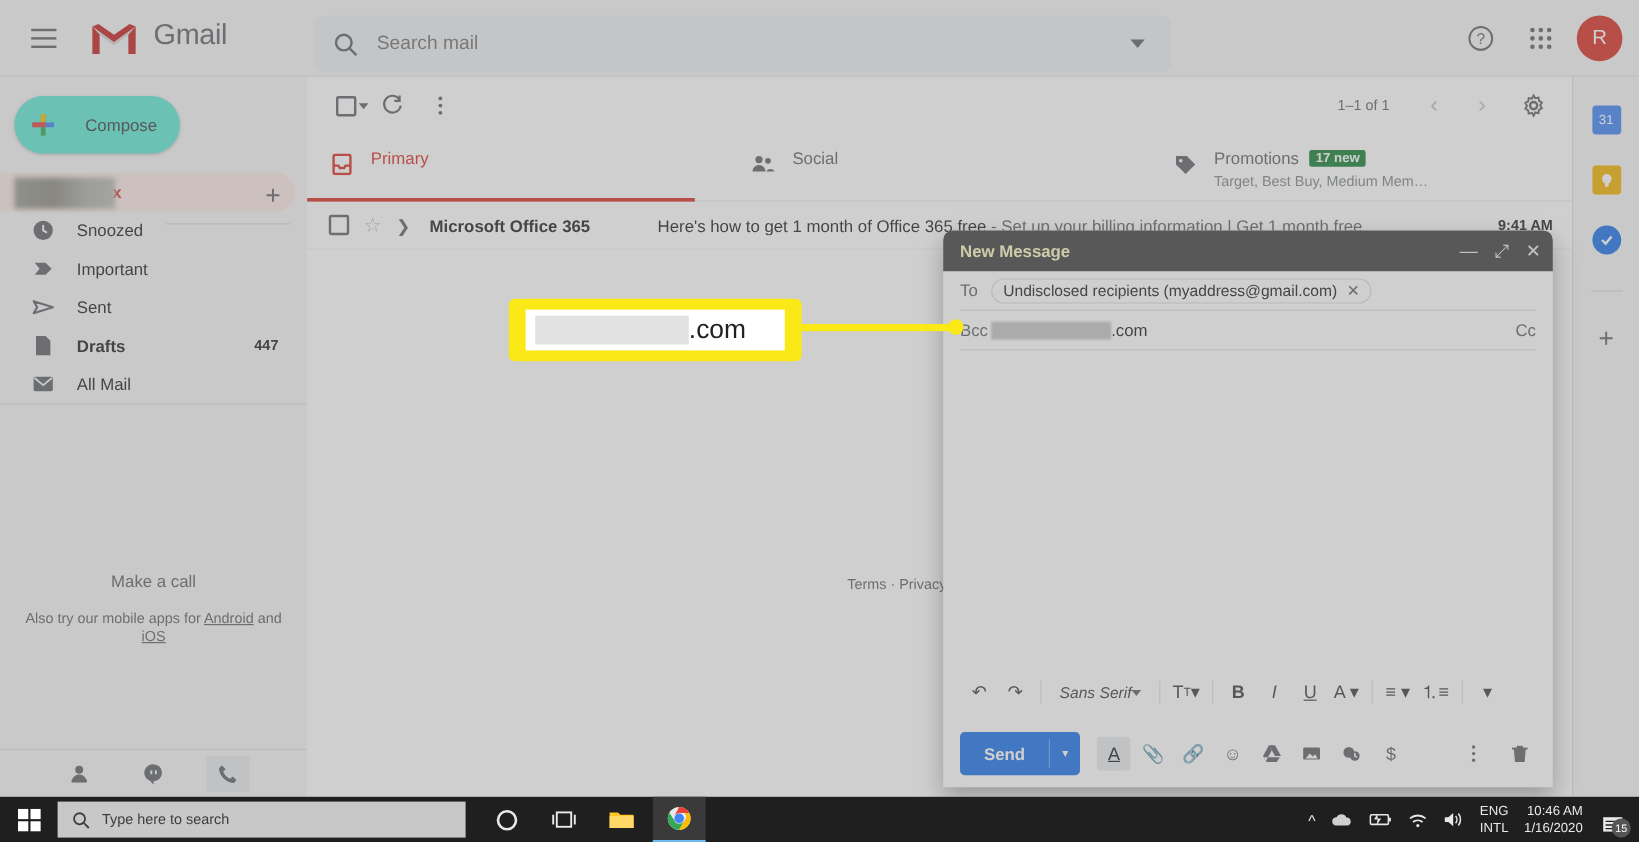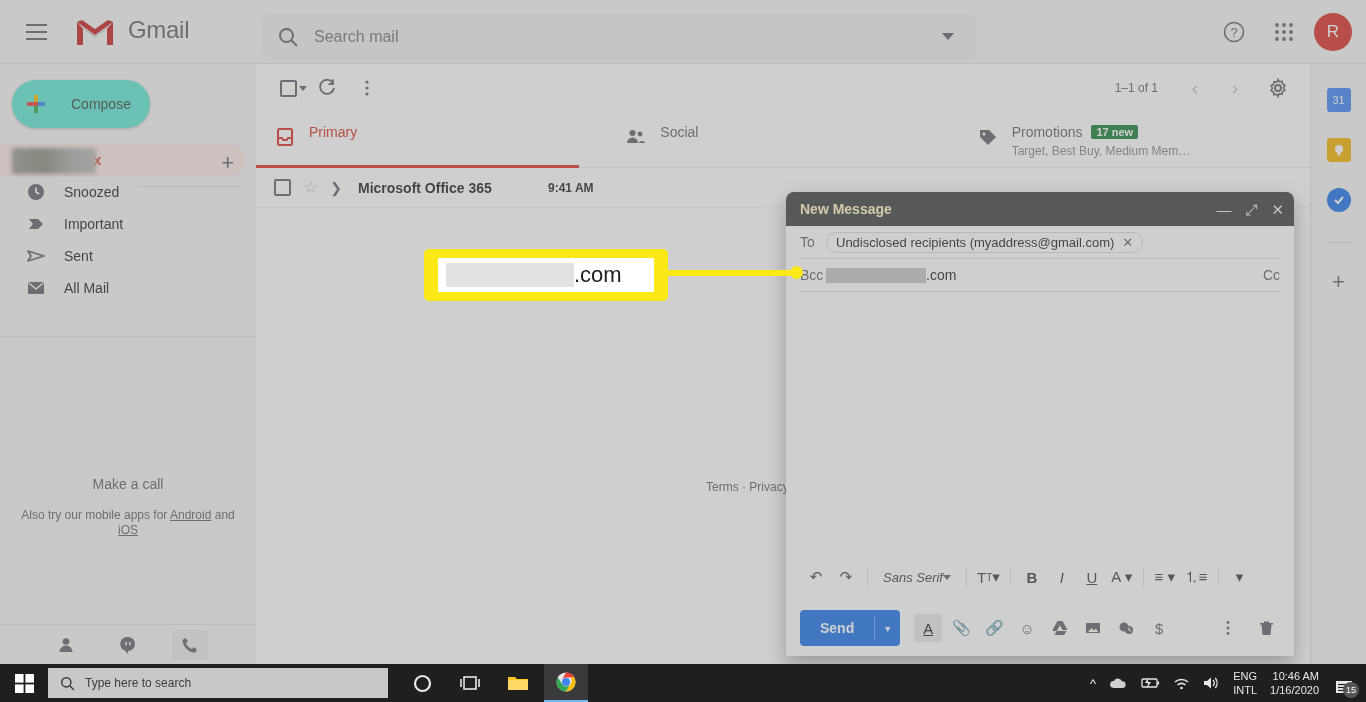--- a/index.html
+++ b/index.html
@@ -285,20 +285,29 @@
           <span class="nlabel">Important</span>
         </div>
         <div class="nav-item">
           <span class="nic">
             <svg width="18" height="18" viewBox="0 0 18 18">
                 <path d="M1 4 L17 9 L1 14 L4 9 Z" fill="none" stroke="#5f6368" stroke-width="1.8" stroke-linejoin="round"></path>
               </svg>
           </span>
           <span class="nlabel">Sent</span>
         </div>
+        <div class="nav-item bold">
+          <span class="nic">
+            <svg width="18" height="18" viewBox="0 0 18 18">
+                <path d="M3 1 h8 l4 4 v12 H3 Z" fill="#5f6368"></path>
+              </svg>
+          </span>
+          <span class="nlabel">Drafts</span>
+          <span class="ncount">447</span>
+        </div>
         <div class="nav-item">
           <span class="nic">
             <svg width="18" height="18" viewBox="0 0 18 18">
                 <rect x="1" y="3" width="16" height="12" rx="1.5" fill="#5f6368"></rect>
                 <path d="M1.8 4 L9 10 L16.2 4" stroke="#f5f5f5" stroke-width="1.5" fill="none"></path>
               </svg>
           </span>
           <span class="nlabel">All Mail</span>
         </div>
       </div>
@@ -413,20 +422,23 @@
             <span class="tsub">Target, Best Buy, Medium Mem…</span>
           </span>
         </div>
       </div>
 
       <div class="mailrow">
         <span class="rcb"></span>
         <span class="star">☆</span>
         <span class="imp">❯</span>
         <span class="sender">Microsoft Office 365</span>
+        <span class="subjectline">
+          <span>Here's how to get 1 month of Office 365 free</span><span class="snip"> - Set up your billing information | Get 1 month free</span>
+        </span>
         <span class="maildate">9:41 AM</span>
       </div>
 
       <div class="legal">Terms · Privacy · Pr</div>
     </div>
 
     <div class="rightrail">
       <div class="rr-icon" style="background:#4285f4;">
         <span>31</span>
       </div>

